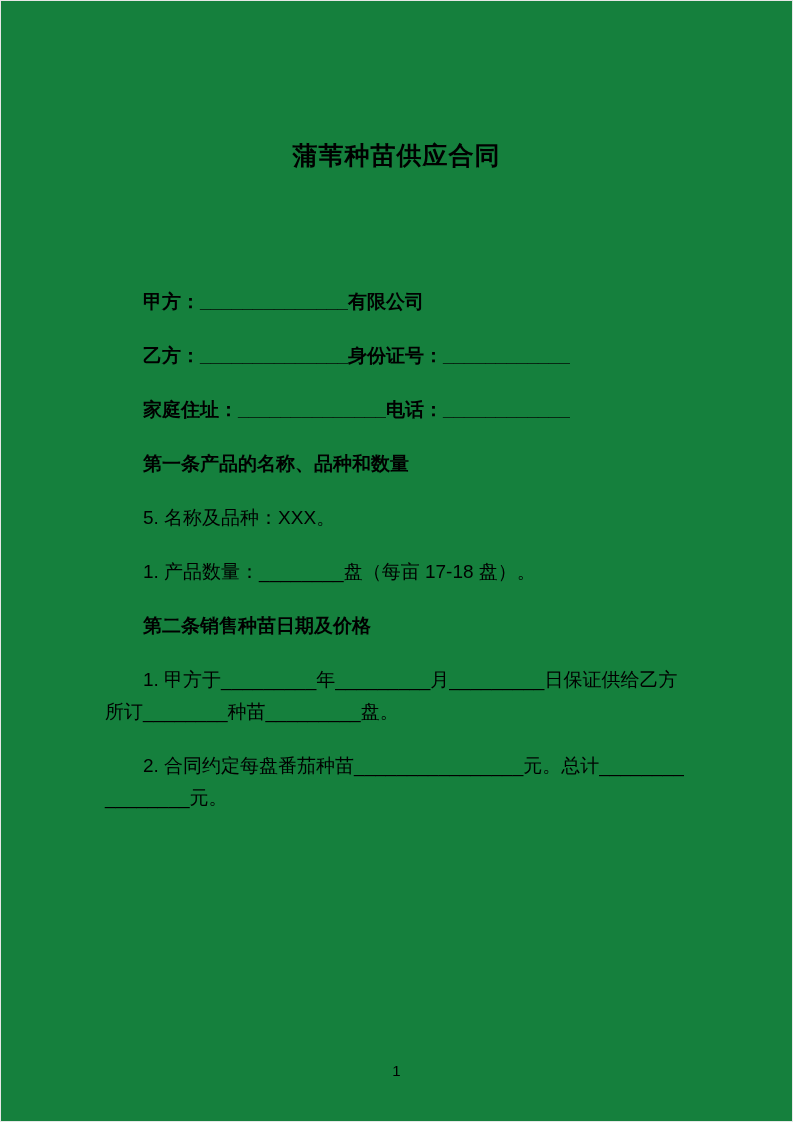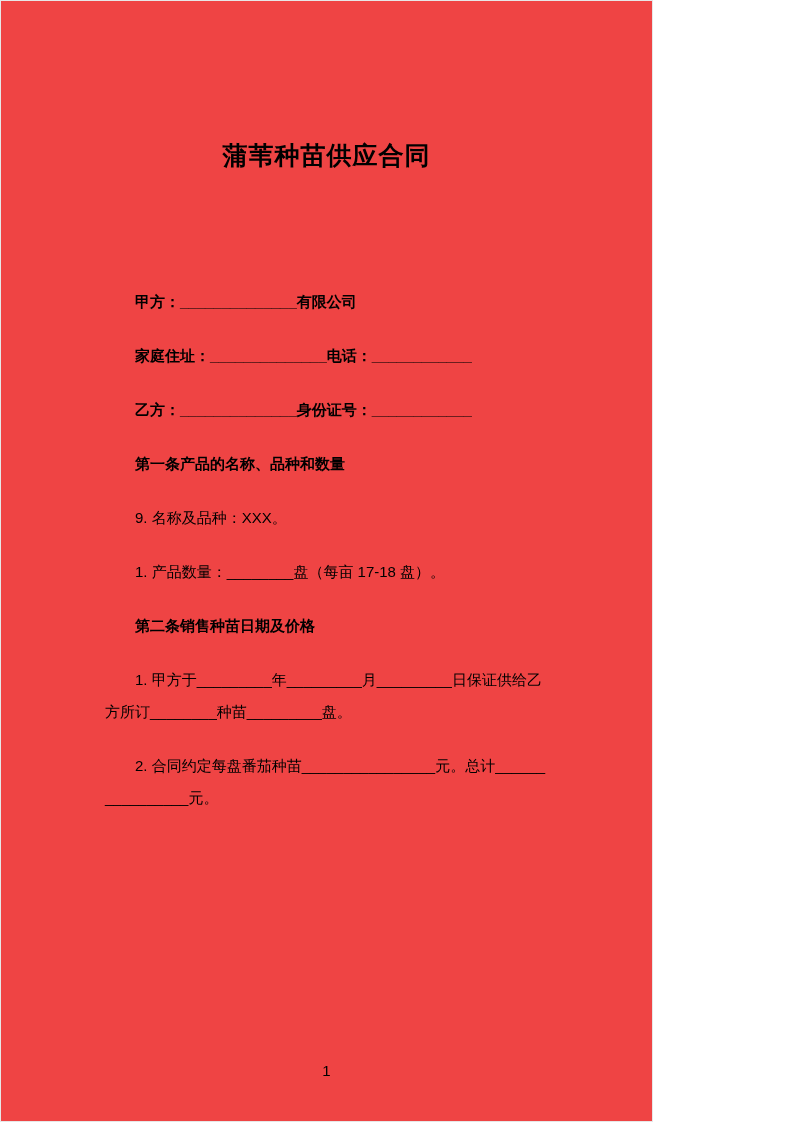--- a/index.html
+++ b/index.html
@@ -1,41 +1,41 @@
 <!DOCTYPE html>
 <html><head>
 <meta charset="utf-8">
 <style>
   html, body {
     margin: 0;
     padding: 0;
     background: #ffffff;
   }
   .page {
-    width: 653px;
+    width: 793px;
     height: 1122px;
-    background: #ef4444;
+    background: #15803d;
     position: relative;
     box-sizing: border-box;
     border: 1px solid #e7e7e7;
     font-family: "Liberation Sans", "DejaVu Sans", sans-serif;
     color: #000000;
     overflow: hidden;
   }
   .doc-title {
     margin: 0;
     padding-top: 138px;
     text-align: center;
     font-size: 25px;
     font-weight: bold;
     letter-spacing: 1px;
   }
   .content {
     padding: 0 104px;
-    font-size: 15px;
+    font-size: 19px;
     line-height: 32px;
   }
   .content p {
     margin: 22px 0 0 0;
     text-indent: 2em;
     word-break: break-all;
     overflow-wrap: anywhere;
   }
   .content p:first-child {
     margin-top: 114px;
@@ -54,26 +54,26 @@
   }
 </style>
 </head>
 <body>
 
 <div class="page">
   <h1 class="doc-title">蒲苇种苗供应合同</h1>
 
   <div class="content">
     <p class="bold">甲方：______________有限公司</p>
+    <p class="bold">乙方：______________身份证号：____________</p>
     <p class="bold">家庭住址：______________电话：____________</p>
-    <p class="bold">乙方：______________身份证号：____________</p>
 
 
     <p class="bold">第一条产品的名称、品种和数量</p>
-    <p>9. 名称及品种：XXX。</p>
+    <p>5. 名称及品种：XXX。</p>
     <p>1. 产品数量：________盘（每亩 17-18 盘）。</p>
 
     <p class="bold">第二条销售种苗日期及价格</p>
     <p>1. 甲方于_________年_________月_________日保证供给乙方所订________种苗_________盘。</p>
     <p>2. 合同约定每盘番茄种苗________________元。总计________________元。</p>
   </div>
 
   <div class="page-number">1</div>
 </div>
 

